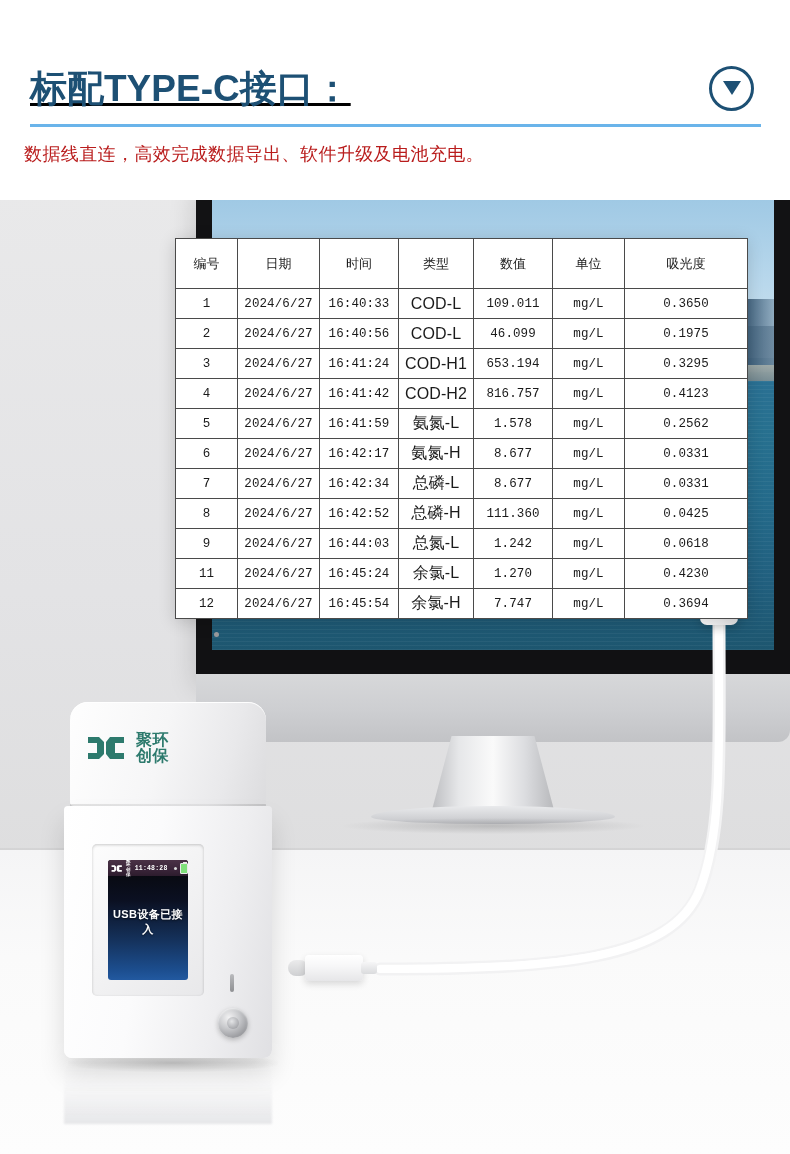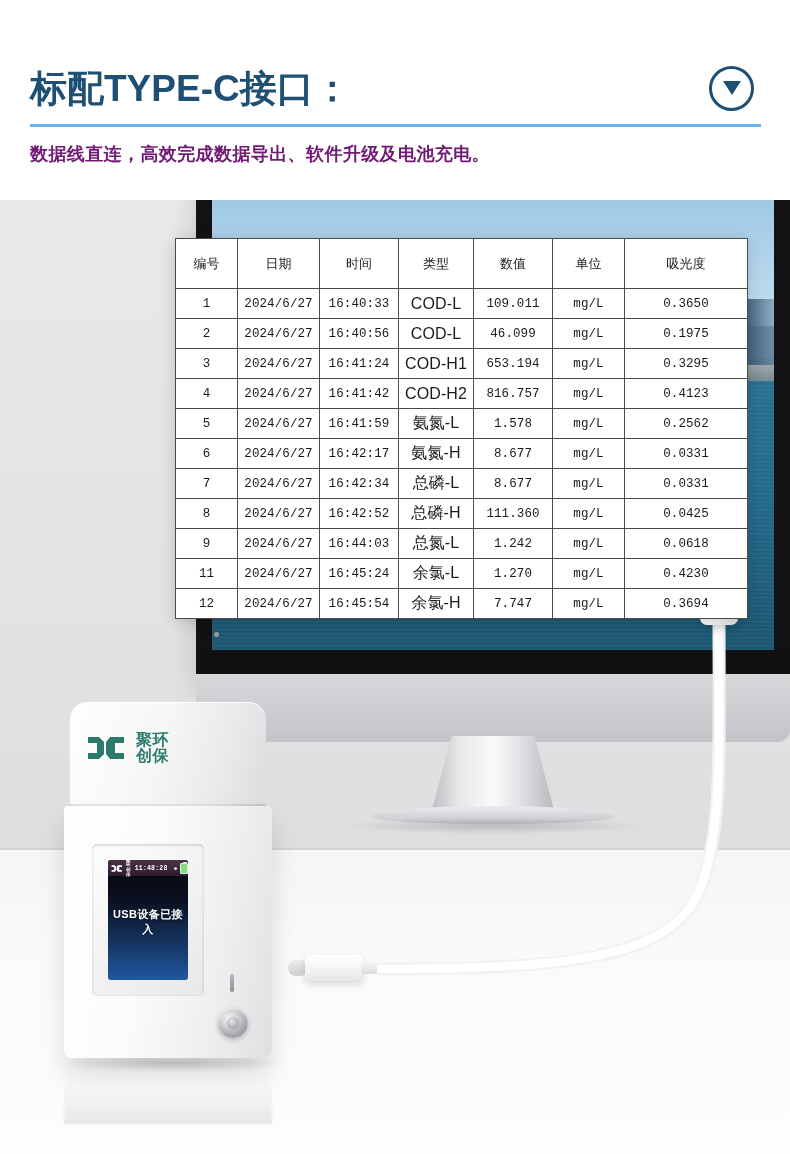--- a/index.html
+++ b/index.html
@@ -23,21 +23,21 @@
   
   #header {
     position:absolute;
     left:0; top:0; width:790px; height:200px;
     z-index:60;
     background:#ffffff;
   }
   #title-row {
     position:absolute;
     left:30px; top:58px; width:730px; height:60px;
-    display:flex; align-items:center; justify-content:space-between;
+    display:flex; align-items:center; justify-content:space-between;text-decoration:underline;
   }
   #page-title {
     font-size:37px;
     font-weight:bold;
     color:#1d5074;
     letter-spacing:0px;
     line-height:1;
     white-space:nowrap;
     font-family:"Liberation Sans","DejaVu Sans",sans-serif;
   }
@@ -51,24 +51,24 @@
     margin-right:6px;
   }
   #header-badge svg { display:block; }
   #title-rule {
     position:absolute;
     left:30px; top:124px; width:731px; height:3px;
     background:#6ab4ea;
   }
   #subtitle {
     position:absolute;
-    left:30px; top:142px;
+    left:24px; top:142px;
     font-size:18px;
-    font-weight:bold;
-    color:#701a75;
+    font-weight:normal;
+    color:#b91c1c;
     letter-spacing:0.4px;
     white-space:nowrap;
   }
 
   
   #scene {
     position:absolute;
     left:0; top:190px; width:790px; height:964px;
     overflow:hidden;
     background:linear-gradient(180deg,#f2f2f3 0%,#efeff0 46%,#f7f7f8 70%,#fbfbfc 100%);

